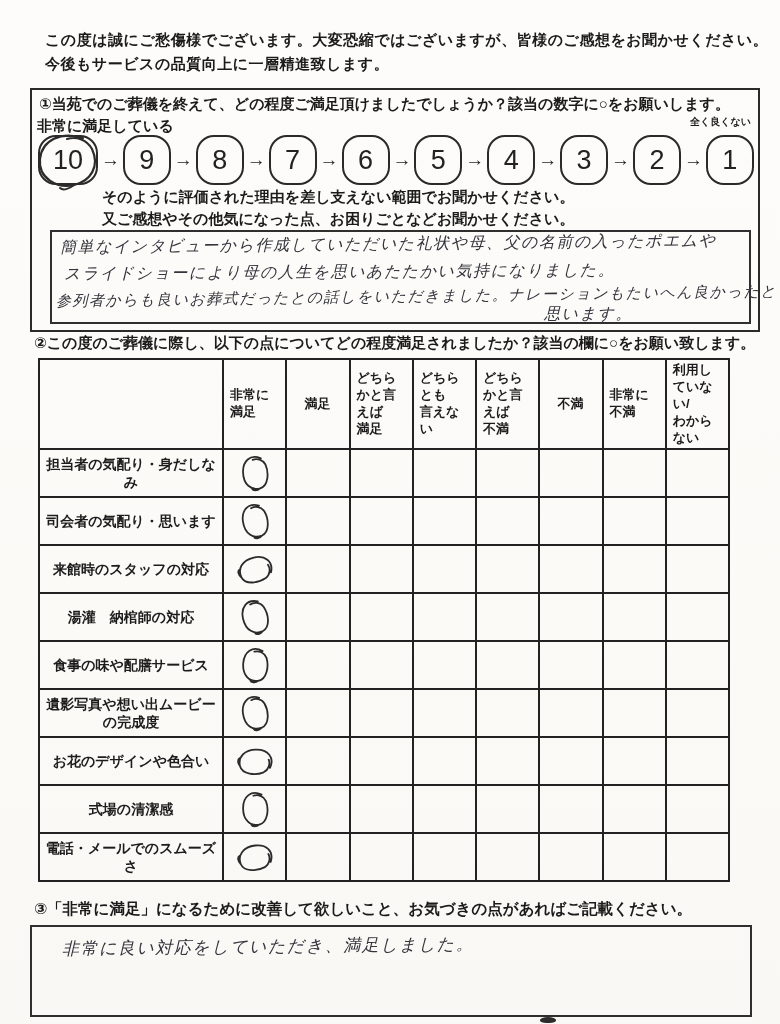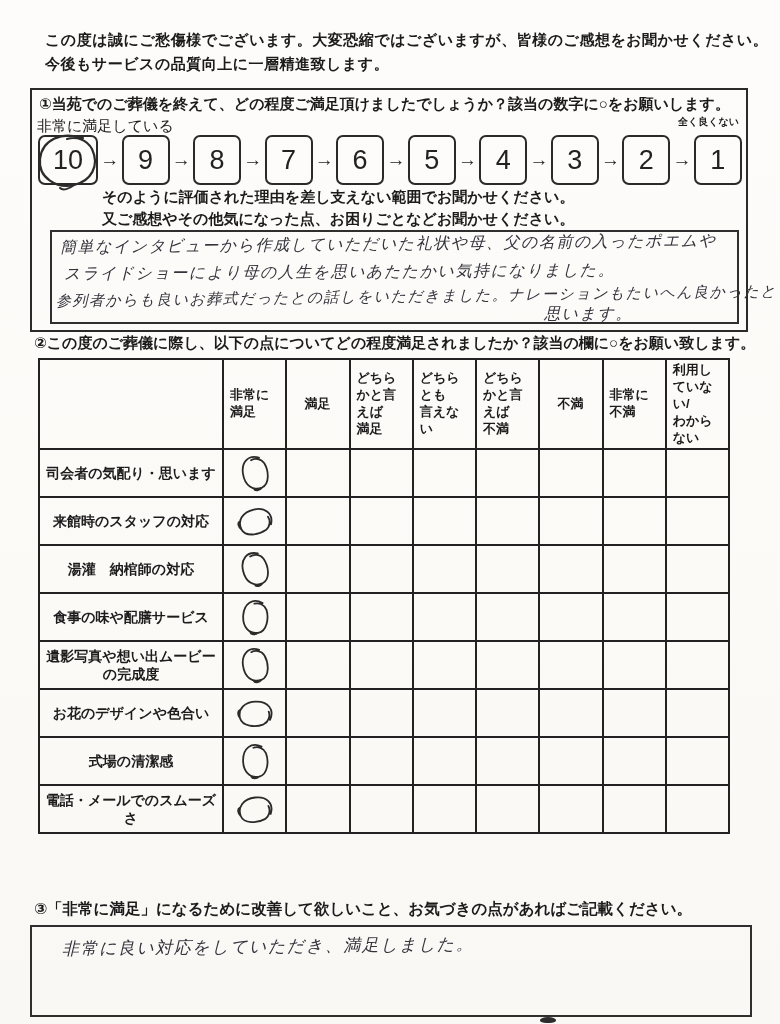--- a/index.html
+++ b/index.html
@@ -16,32 +16,32 @@
     overflow:hidden;
   }
   .printed{color:#1b1b1b;}
   .intro-line{position:absolute;left:45px;font-size:15px;font-weight:600;letter-spacing:.5px;white-space:nowrap;}
   #intro-line1{top:31px;}
   #intro-line2{top:55px;}
 
   
   #q1-box{
     position:absolute;left:30px;top:88px;width:714px;height:240px;
-    border:2px solid #2a2a2a;background:transparent;
+    border:2px solid #2a2a2a;background:transparent;padding-left:12px;
   }
   #q1-heading{position:absolute;left:7px;top:5px;font-size:15px;font-weight:700;white-space:nowrap;letter-spacing:0px;}
-  #q1-left-label{position:absolute;left:5px;top:27px;font-size:15px;font-weight:400;}
+  #q1-left-label{position:absolute;left:5px;top:27px;font-size:15px;font-weight:700;}
   #q1-right-label{position:absolute;right:7px;top:25px;font-size:10px;font-weight:600;}
   #scale-row{
     position:absolute;left:6px;right:4px;top:44px;height:52px;
     display:flex;justify-content:space-between;align-items:center;
   }
   .scale-box{
     position:relative;width:44px;height:46px;flex:0 0 auto;
-    border:2px solid #2a2a2a;border-radius:7px;
+    border:2px solid #2a2a2a;border-radius:18px;
     display:flex;align-items:center;justify-content:center;
     font-size:27px;color:#222;background:transparent;
   }
   .scale-box.first{width:56px;}
   .scale-arrow{font-size:19px;color:#222;flex:0 0 auto;margin:0 1px;}
   #circle-10{
     position:absolute;left:-7px;top:-6px;width:72px;height:62px;pointer-events:none;
   }
   #q1-prompt1{position:absolute;left:70px;top:98px;font-size:15px;font-weight:600;white-space:nowrap;}
   #q1-prompt2{position:absolute;left:70px;top:120px;font-size:15px;font-weight:600;white-space:nowrap;}
@@ -205,20 +205,33 @@
       <th class="centered">不満</th>
       <th>非常に
 不満</th>
       <th>利用し
 ていな
 い/
 わから
 ない</th>
     </tr>
     <tr>
+      <td class="row-label">担当者の気配り・身だしなみ</td>
+      <td class="opt"><svg class="circle-mark c1" width="30" height="37" viewBox="0 0 30 37">
+              <path d="M20 3 C 9 -1, 2 7, 3 18 C 4 30, 12 36, 21 33 C 29 30, 29 17, 25 9 C 22 4, 16 3, 12 5 M21 33 C 18 36, 14 36, 13 34" fill="none" stroke="#2b2b2b" stroke-width="1.8" stroke-linecap="round"></path>
+            </svg></td>
+      <td class="opt"></td>
+          <td class="opt"></td>
+          <td class="opt"></td>
+          <td class="opt"></td>
+          <td class="opt"></td>
+          <td class="opt"></td>
+          <td class="opt"></td>
+    </tr>
+    <tr>
       <td class="row-label">司会者の気配り・思います</td>
       <td class="opt"><svg class="circle-mark c2" width="30" height="37" viewBox="0 0 30 37">
               <path d="M20 3 C 9 -1, 2 7, 3 18 C 4 30, 12 36, 21 33 C 29 30, 29 17, 25 9 C 22 4, 16 3, 12 5 M21 33 C 18 36, 14 36, 13 34" fill="none" stroke="#2b2b2b" stroke-width="1.8" stroke-linecap="round"></path>
             </svg></td>
       <td class="opt"></td>
           <td class="opt"></td>
           <td class="opt"></td>
           <td class="opt"></td>
           <td class="opt"></td>
           <td class="opt"></td>

